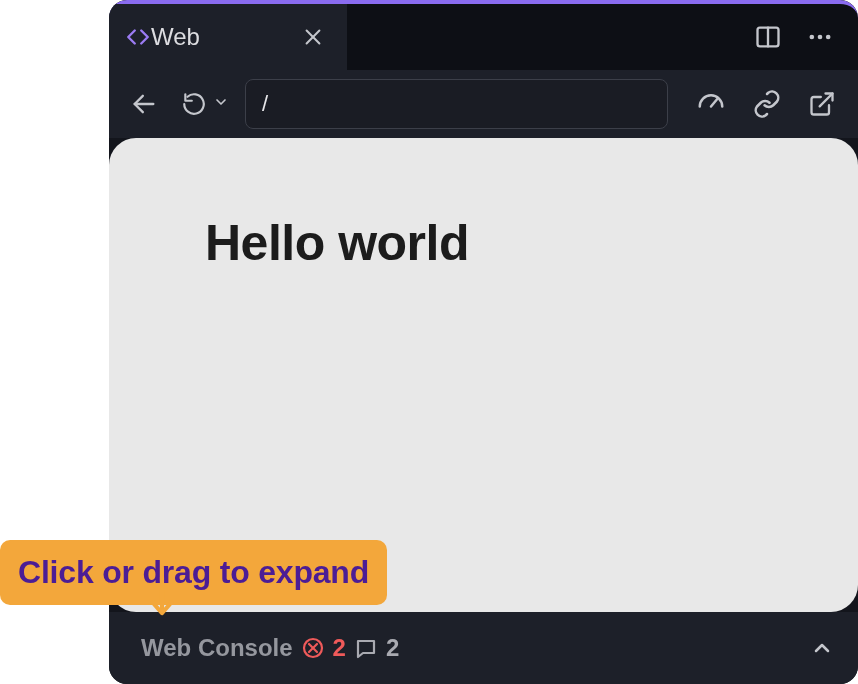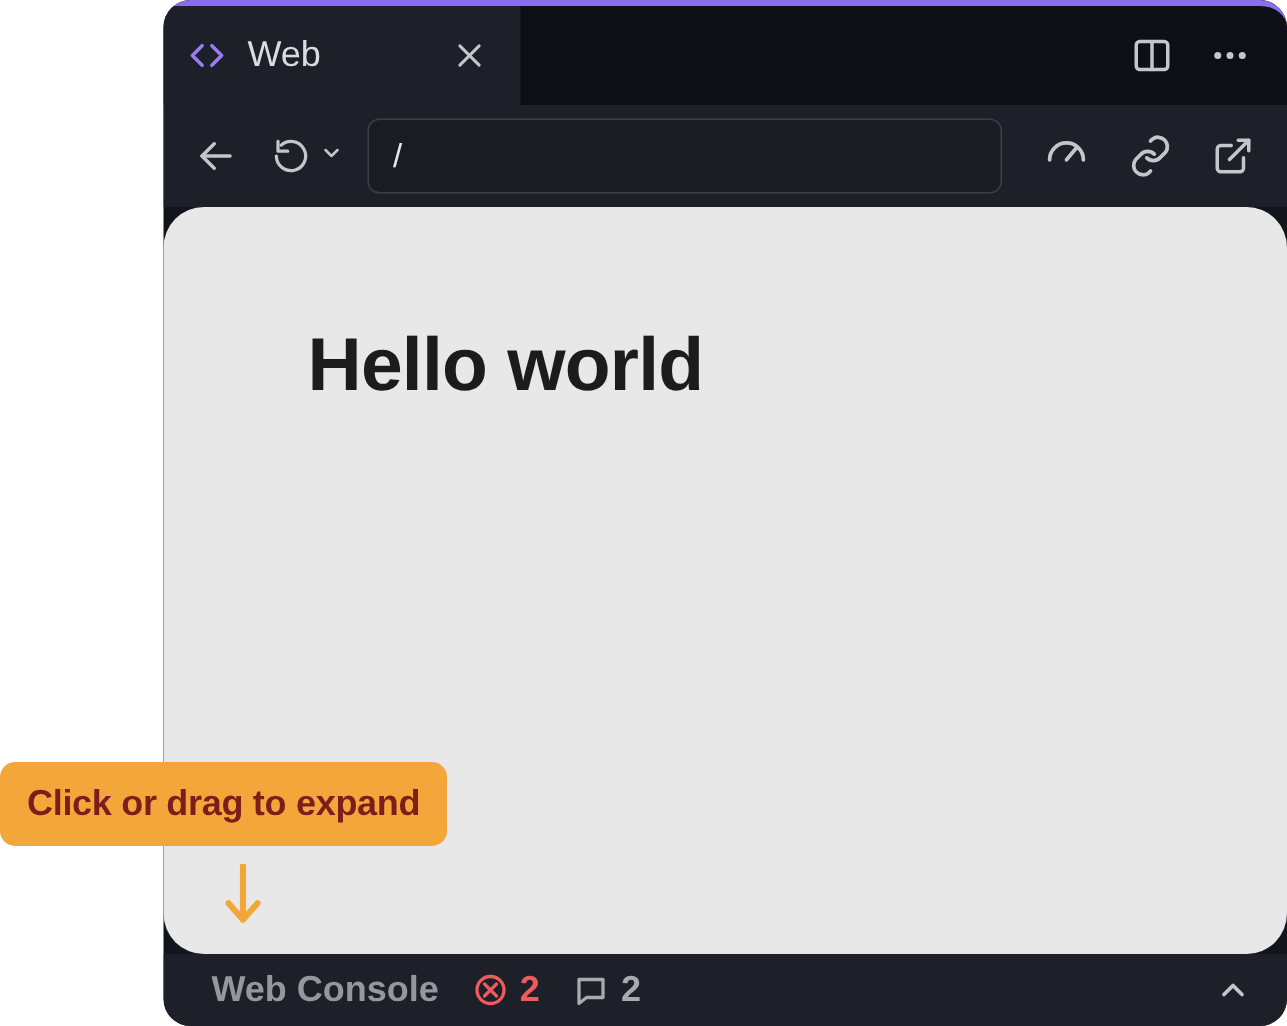--- a/index.html
+++ b/index.html
@@ -24,21 +24,20 @@
     display: flex;
     align-items: stretch;
     border-top: 4px solid #8a6cf0;
     border-top-left-radius: 18px;
     border-top-right-radius: 18px;
   }
   .tab {
     display: flex; align-items: center;
     padding: 0 18px 0 16px;
     background: #1d2029;
-    gap: 14px;
     min-width: 238px;
   }
   .tab-icon svg { display:block; }
   .tab-title { color: #dcdce0; font-size: 24px; font-weight: 500; flex:1; }
   .tab-close { display:flex; align-items:center; justify-content:center; width:32px; height:32px; cursor:pointer; }
   .spacer { flex: 1; }
   .tbar-actions { display:flex; align-items:center; gap:24px; padding-right: 24px; }
   .icon-btn { display:flex; align-items:center; justify-content:center; color:#c4c6cc; cursor:pointer; }
 
   
@@ -78,40 +77,40 @@
   }
   .page-heading {
     color:#1c1c1c;
     font-size:50px;
     font-weight:800;
     letter-spacing:-0.5px;
   }
 
   
   .consolebar {
-    height: 48px;
+    height: 72px;
     background:#1d2029;
     display:flex; align-items:center;
     padding: 0 24px 0 32px;
-    gap: 22px;
+    gap: 8px;
   }
   .console-title { color:#95979e; font-size:24px; font-weight:700; }
   .stat { display:flex; align-items:center; gap:8px; font-size:24px; font-weight:700; }
   .stat-errors { color:#ef5a5a; }
   .stat-messages { color:#a9aab1; }
   .stat svg { display:block; }
   .consolebar .grow { flex:1; }
 
   
   .callout {
     position:absolute;
-    left: 0; top: 508px;
+    left: 0; top: 540px;
     background:#f3a73b;
-    color:#7f1d1d;
-    font-size:24px;
+    color:#4c1d95;
+    font-size:32px;
     font-weight:700;
     padding: 14px 18px;
     border-radius: 10px;
     letter-spacing: -0.2px;
   }
   .callout-arrow {
     position:absolute;
     left: 144px; top: 576px;
     color:#f3a73b;
   }

